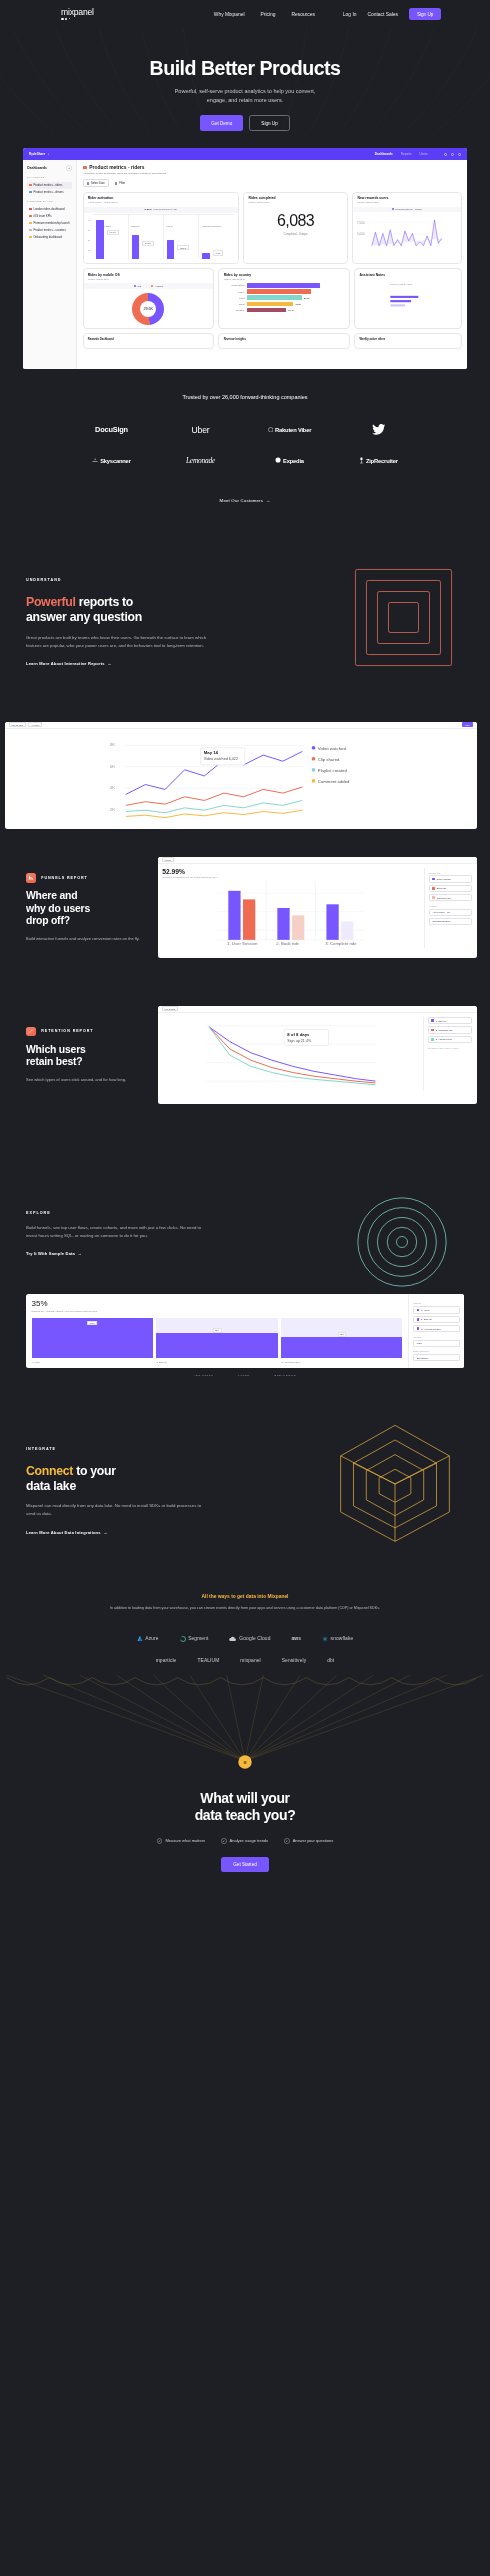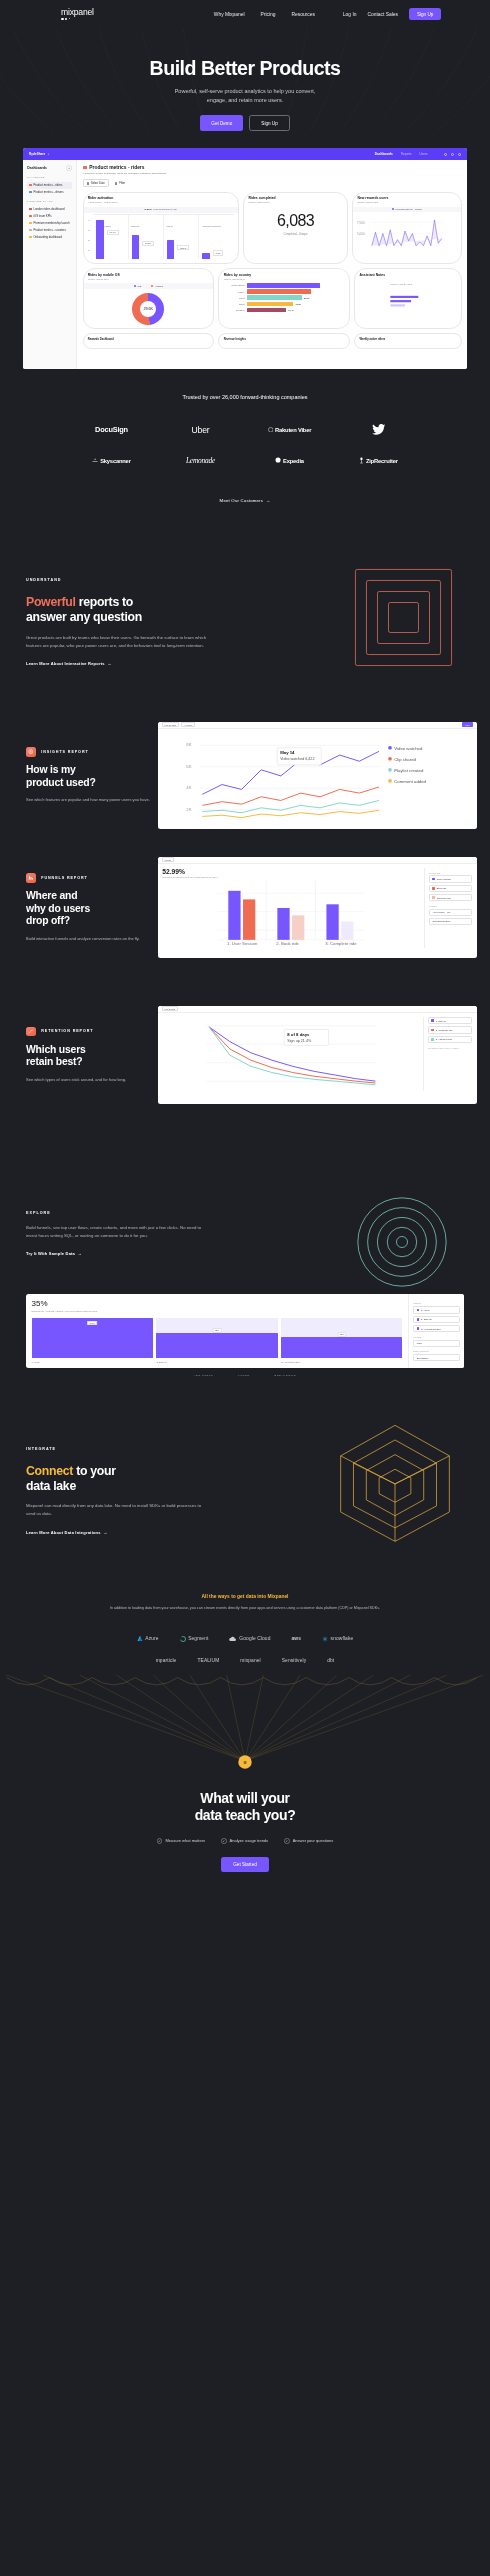--- a/index.html
+++ b/index.html
@@ -55,21 +55,21 @@
   .side-group { font-size: 2.2px; letter-spacing: 0.3px; color: #8b8b95; margin: 4.3px 0 2.5px; }
   .side-item { display: flex; align-items: center; gap: 1.8px; padding: 1.5px 1.8px; border-radius: 1.2px; font-size: 2.8px; color: #2a2a33; }
   .side-item.active { background: #f0eef4; }
   .side-dot { width: 2.5px; height: 2.5px; border-radius: 0.6px; display: inline-block; flex: none; }
   .shot-main { flex: 1; padding: 4.9px 5.5px; background: #fff; min-width: 0; }
   .shot-title { font-size: 4.9px; font-weight: 700; color: #17171c; display: flex; align-items: center; gap: 2.5px; }
   .shot-sub { font-size: 2.5px; color: #70707c; margin-top: 1.8px; }
   .shot-tools { display: flex; gap: 4.9px; margin-top: 4.3px; }
   .tool-btn { font-size: 2.7px; color: #2a2a33; border: 0.4px solid #dcdce0; border-radius: 1.2px; padding: 1.5px 3.1px; display: flex; gap: 1.8px; align-items: center; }
   .tool-plain { font-size: 2.7px; color: #2a2a33; padding: 1.5px 1.2px; display: flex; gap: 1.8px; align-items: center; }
-  .panel { border: 0.4px solid #e7e7ea; border-radius: 12px; margin-top: 4.3px; padding: 3.7px 4.3px; }
+  .panel { border: 0.4px solid #e7e7ea; border-radius: 4px; margin-top: 4.3px; padding: 3.7px 4.3px; }
   .panel h4 { font-size: 3.4px; color: #17171c; }
   .panel .psub { font-size: 2.3px; color: #8b8b95; margin-top: 1.2px; }
   .rate-bar { background: #f6f6f8; margin: 3.1px -4.3px 0; padding: 1.8px 0; text-align: center; font-size: 2.5px; color: #6a6a76; }
   .rate-bar b { color: #17171c; }
   .funnel { display: flex; height: 45px; margin-top: 1.2px; border-top: 0.4px solid #eee; position: relative; }
   .fcol { flex: 1; border-right: 0.4px solid #f0f0f2; position: relative; padding: 2.5px 2.5px 0; }
   .fcol:last-child { border-right: none; }
   .fcol .flab { font-size: 2.3px; color: #70707c; }
   .fbar { position: absolute; bottom: 0; left: 3.1px; width: 7.4px; background: #7856ff; border-radius: 0.6px 0.6px 0 0; }
   .fpct { position: absolute; font-size: 2.2px; color: #4a4a55; background: #fff; border: 0.3px solid #e2e2e6; border-radius: 0.6px; padding: 0.6px 1.8px; }
@@ -464,35 +464,20 @@
       <h2 class="sec-h2">
         <span class="accent-orange">Powerful</span><span> reports to</span><br>
         <span>answer any question</span>
       </h2>
       <p class="sec-p" style="width:184px">Great products are built by teams who know their users. Go beneath the surface to learn which features are popular, who your power users are, and the behaviors tied to long-term retention.</p>
       <a class="sec-link" href="#"><span>Learn More About Interactive Reports</span> &nbsp;→</a>
     </div>
   </div>
 
   <div class="feat" style="margin-top:55px">
-    <div class="feat-text">
-      <div class="badge-row">
-        <span class="badge-ic">
-            <svg width="5.5" height="5.5" viewBox="0 0 12 12">
-              <circle cx="6" cy="6" r="4.5" fill="none" stroke="#fff" stroke-width="1"></circle>
-              <path d="M6 1.5v9M1.5 6h9M2.8 2.8l6.4 6.4M9.2 2.8l-6.4 6.4" stroke="#fff" stroke-width=".6"></path>
-            </svg>
-          </span>
-        <span class="badge-lab">INSIGHTS REPORT</span>
-      </div>
-      <h3 class="feat-h">
-        <span>How is my</span><br><span>product used?</span>
-      </h3>
-      <p class="feat-p">See which features are popular and how many power users you have.</p>
-    </div>
     <div class="card" style="height:107px">
       <div class="card-bar">
         <span class="chip">Last 30 days</span>
         <span class="chip">All users</span>
         <span class="chip p" style="margin-left:auto">Save</span>
       </div>
       <div class="card-body">
         <svg viewBox="0 0 430 150" style="width:100%;height:92px">
           <g stroke="#efeff2" stroke-width="1">
             <line x1="24" y1="20" x2="320" y2="20"></line>

